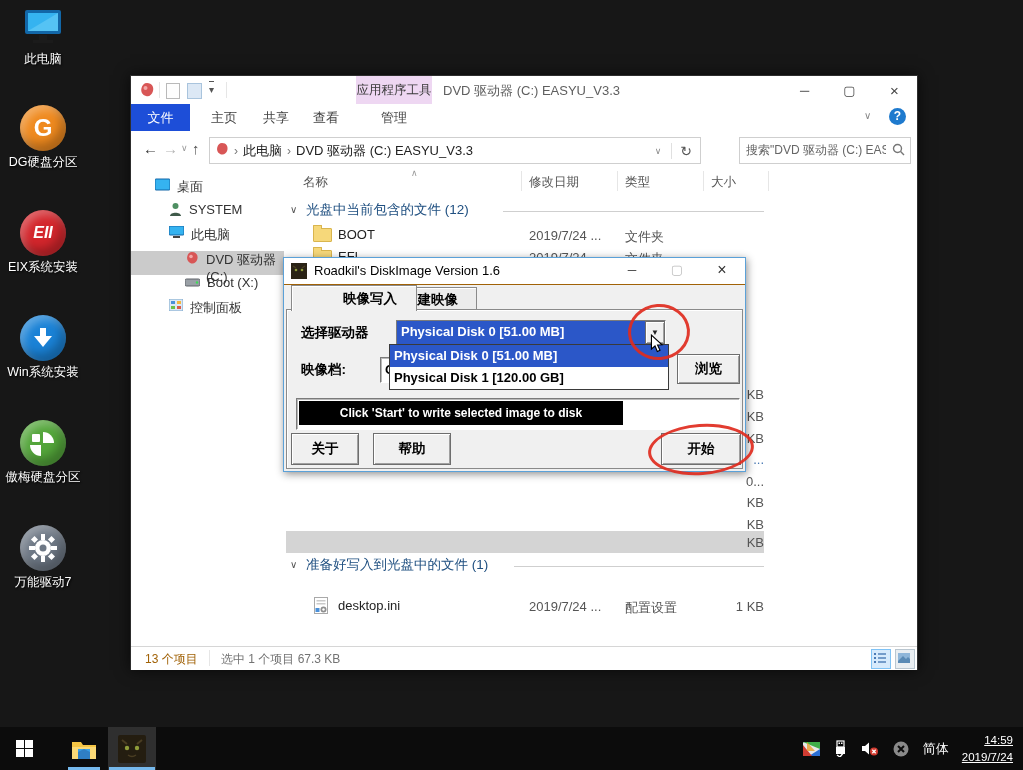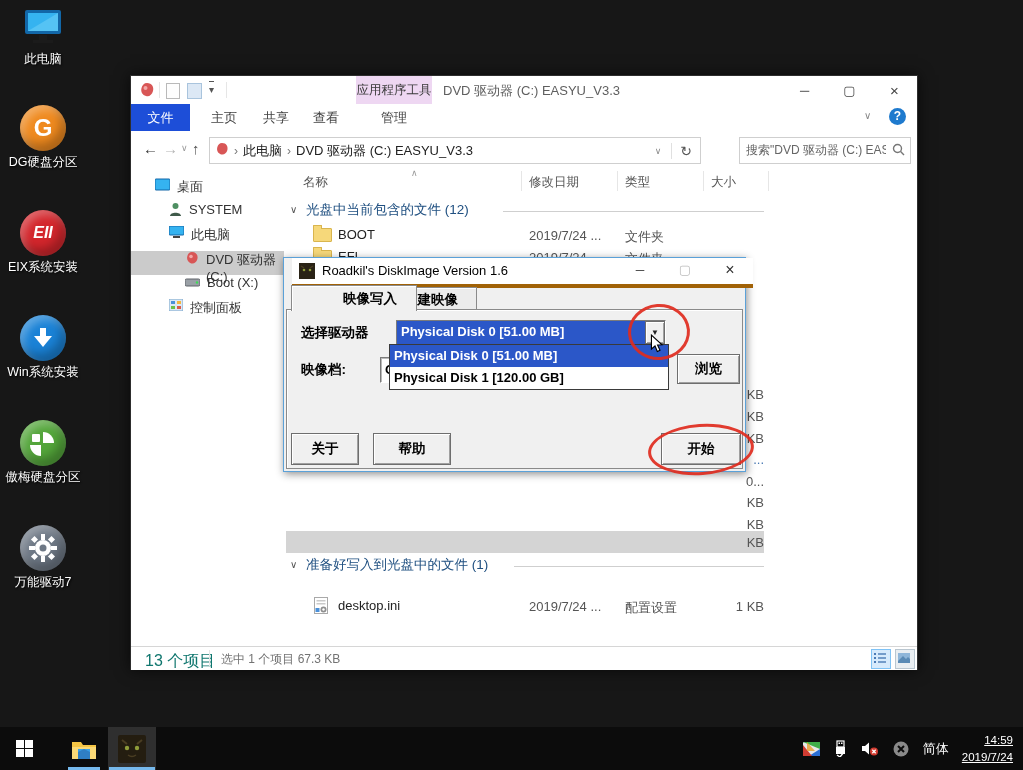--- a/index.html
+++ b/index.html
@@ -278,21 +278,21 @@
             </svg>
         </div>
         <div class="abs" style="left:54px;top:3px;font-size:13px;color:#222;">desktop.ini</div>
         <div class="abs rowtxt" style="left:245px;top:4px;">2019/7/24 ...</div>
         <div class="abs rowtxt" style="left:341px;top:4px;">配置设置</div>
         <div class="abs rowtxt" style="left:420px;top:4px;width:60px;text-align:right;">1 KB</div>
       </div>
     </div>
 
     <div class="abs" style="left:0;top:570px;width:100%;height:23px;background:#fff;border-top:1px solid #d6d6d6;">
-      <div class="abs" style="left:14px;top:4px;font-size:16px;color:#0f766e;">13 个项目</div>
+      <div class="abs" style="left:14px;top:4px;font-size:12px;color:#a16207;">13 个项目</div>
       <div class="abs vline" style="left:78px;top:3px;height:16px;"></div>
       <div class="abs" style="left:90px;top:4px;font-size:12px;color:#737373;">选中 1 个项目 67.3 KB</div>
       <div class="abs" style="left:740px;top:2px;width:18px;height:18px;background:#d6eafc;border:1px solid #7fc2f5;">
         <svg width="16" height="16">
             <g stroke="#4a7ab5" stroke-width="1.4">
               <line x1="6" y1="4" x2="14" y2="4"></line>
               <line x1="6" y1="8" x2="14" y2="8"></line>
               <line x1="6" y1="12" x2="14" y2="12"></line>
             </g>
             <g fill="#4a7ab5">
@@ -306,21 +306,21 @@
         <svg width="16" height="16">
             <rect x="2" y="3" width="12" height="10" fill="#8fb6d9"></rect>
             <path d="M2 11 L7 6 L10 9 L12 7 L14 9 L14 13 L2 13 Z" fill="#5a8ab5"></path>
           </svg>
       </div>
     </div>
   </div>
 
   <div id="dlg">
 
-    <div class="abs" style="left:8px;top:0;width:100%;height:26px;background:#fff;border-bottom:4px solid #a16207;">
+    <div class="abs" style="left:0;top:0;width:100%;height:26px;background:#fff;border-bottom:1px solid #a16207;">
       <div class="abs" style="left:7px;top:5px;width:16px;height:16px;background:#261f12;border-radius:2px;">
         <svg width="16" height="16">
             <rect width="16" height="16" fill="#2a2316"></rect>
             <circle cx="5" cy="7" r="1.3" fill="#8f9c3a"></circle>
             <circle cx="11" cy="7" r="1.3" fill="#8f9c3a"></circle>
             <path d="M2 3 L5 5 M14 3 L11 5" stroke="#4a3d22" stroke-width="1.5"></path>
           </svg>
       </div>
       <div class="abs" style="left:30px;top:5px;font-size:13px;color:#000;">Roadkil's DiskImage Version 1.6</div>
       <div class="abs" style="left:330px;top:2px;width:36px;height:20px;text-align:center;color:#333;font-size:12px;line-height:20px;">─</div>
@@ -344,20 +344,23 @@
     <div class="abs sunken" style="left:96px;top:99px;width:268px;height:24px;">
       <div style="font-size:13px;font-weight:bold;color:#000;padding:4px 0 0 4px;">C:\D</div>
     </div>
     <div class="btn3d abs" style="left:393px;top:96px;width:61px;height:28px;">浏览</div>
 
     <div class="abs" style="left:105px;top:86px;width:278px;border:1px solid #3a3a3a;background:#fff;z-index:5;">
       <div style="height:22px;background:#2b57c8;color:#fff;font-weight:bold;font-size:13px;padding:3px 0 0 4px;box-sizing:border-box;white-space:nowrap;overflow:hidden;">Physical Disk 0 [51.00 MB]</div>
       <div style="height:22px;color:#000;font-weight:bold;font-size:13px;padding:3px 0 0 4px;box-sizing:border-box;white-space:nowrap;overflow:hidden;">Physical Disk 1 [120.00 GB]</div>
     </div>
 
+    <div class="abs sunken" style="left:12px;top:140px;width:442px;height:30px;">
+      <div style="position:absolute;left:2px;top:2px;width:324px;height:24px;background:#000;color:#fff;font-weight:bold;font-size:12px;display:flex;align-items:center;justify-content:center;white-space:nowrap;">Click 'Start' to write selected image to disk</div>
+    </div>
 
     <div class="btn3d abs" style="left:7px;top:175px;width:66px;height:30px;">关于</div>
     <div class="btn3d abs" style="left:89px;top:175px;width:76px;height:30px;">帮助</div>
     <div class="btn3d abs" style="left:377px;top:175px;width:78px;height:30px;">开始</div>
     <div class="redcircle" style="left:364px;top:166px;width:100px;height:45px;"></div>
 
     <div class="abs" style="left:366px;top:76px;z-index:10;">
       <svg width="14" height="20" viewBox="0 0 12 18">
           <path d="M1 1 L1 13.5 L4.2 10.8 L6.3 15.8 L8.7 14.7 L6.5 9.9 L10.5 9.7 Z" fill="#fff" stroke="#000" stroke-width="1"></path>
         </svg>

